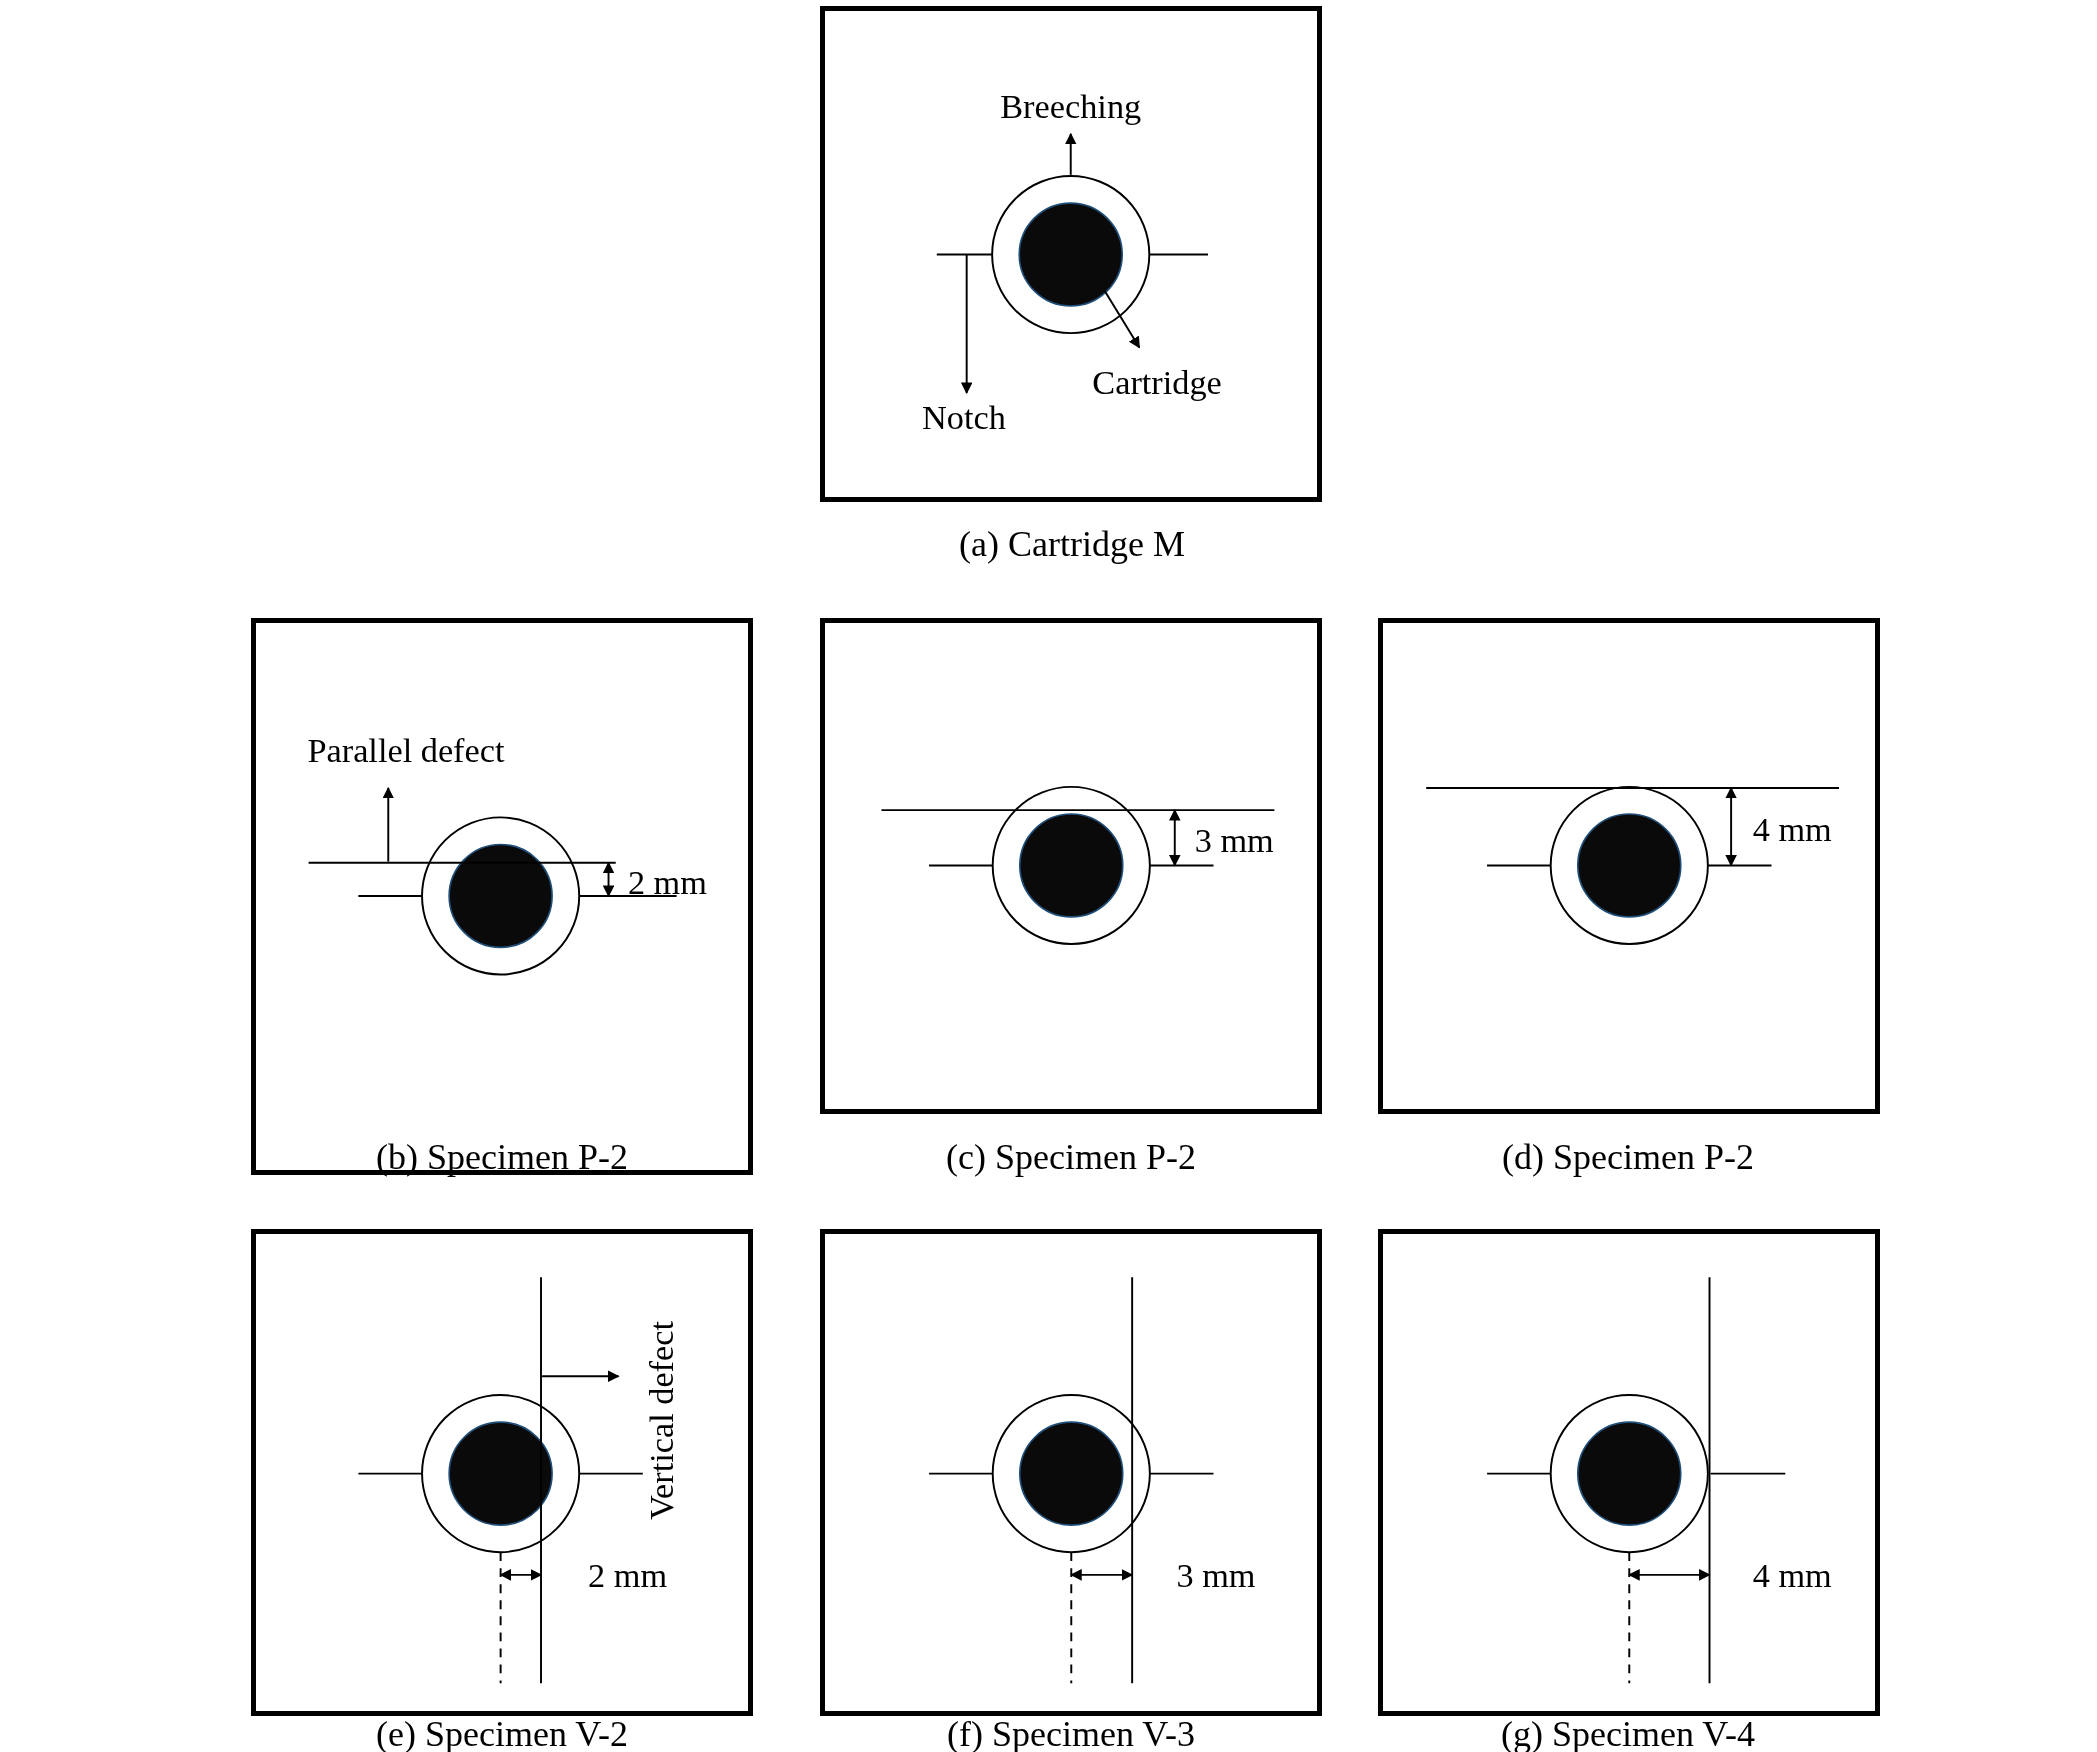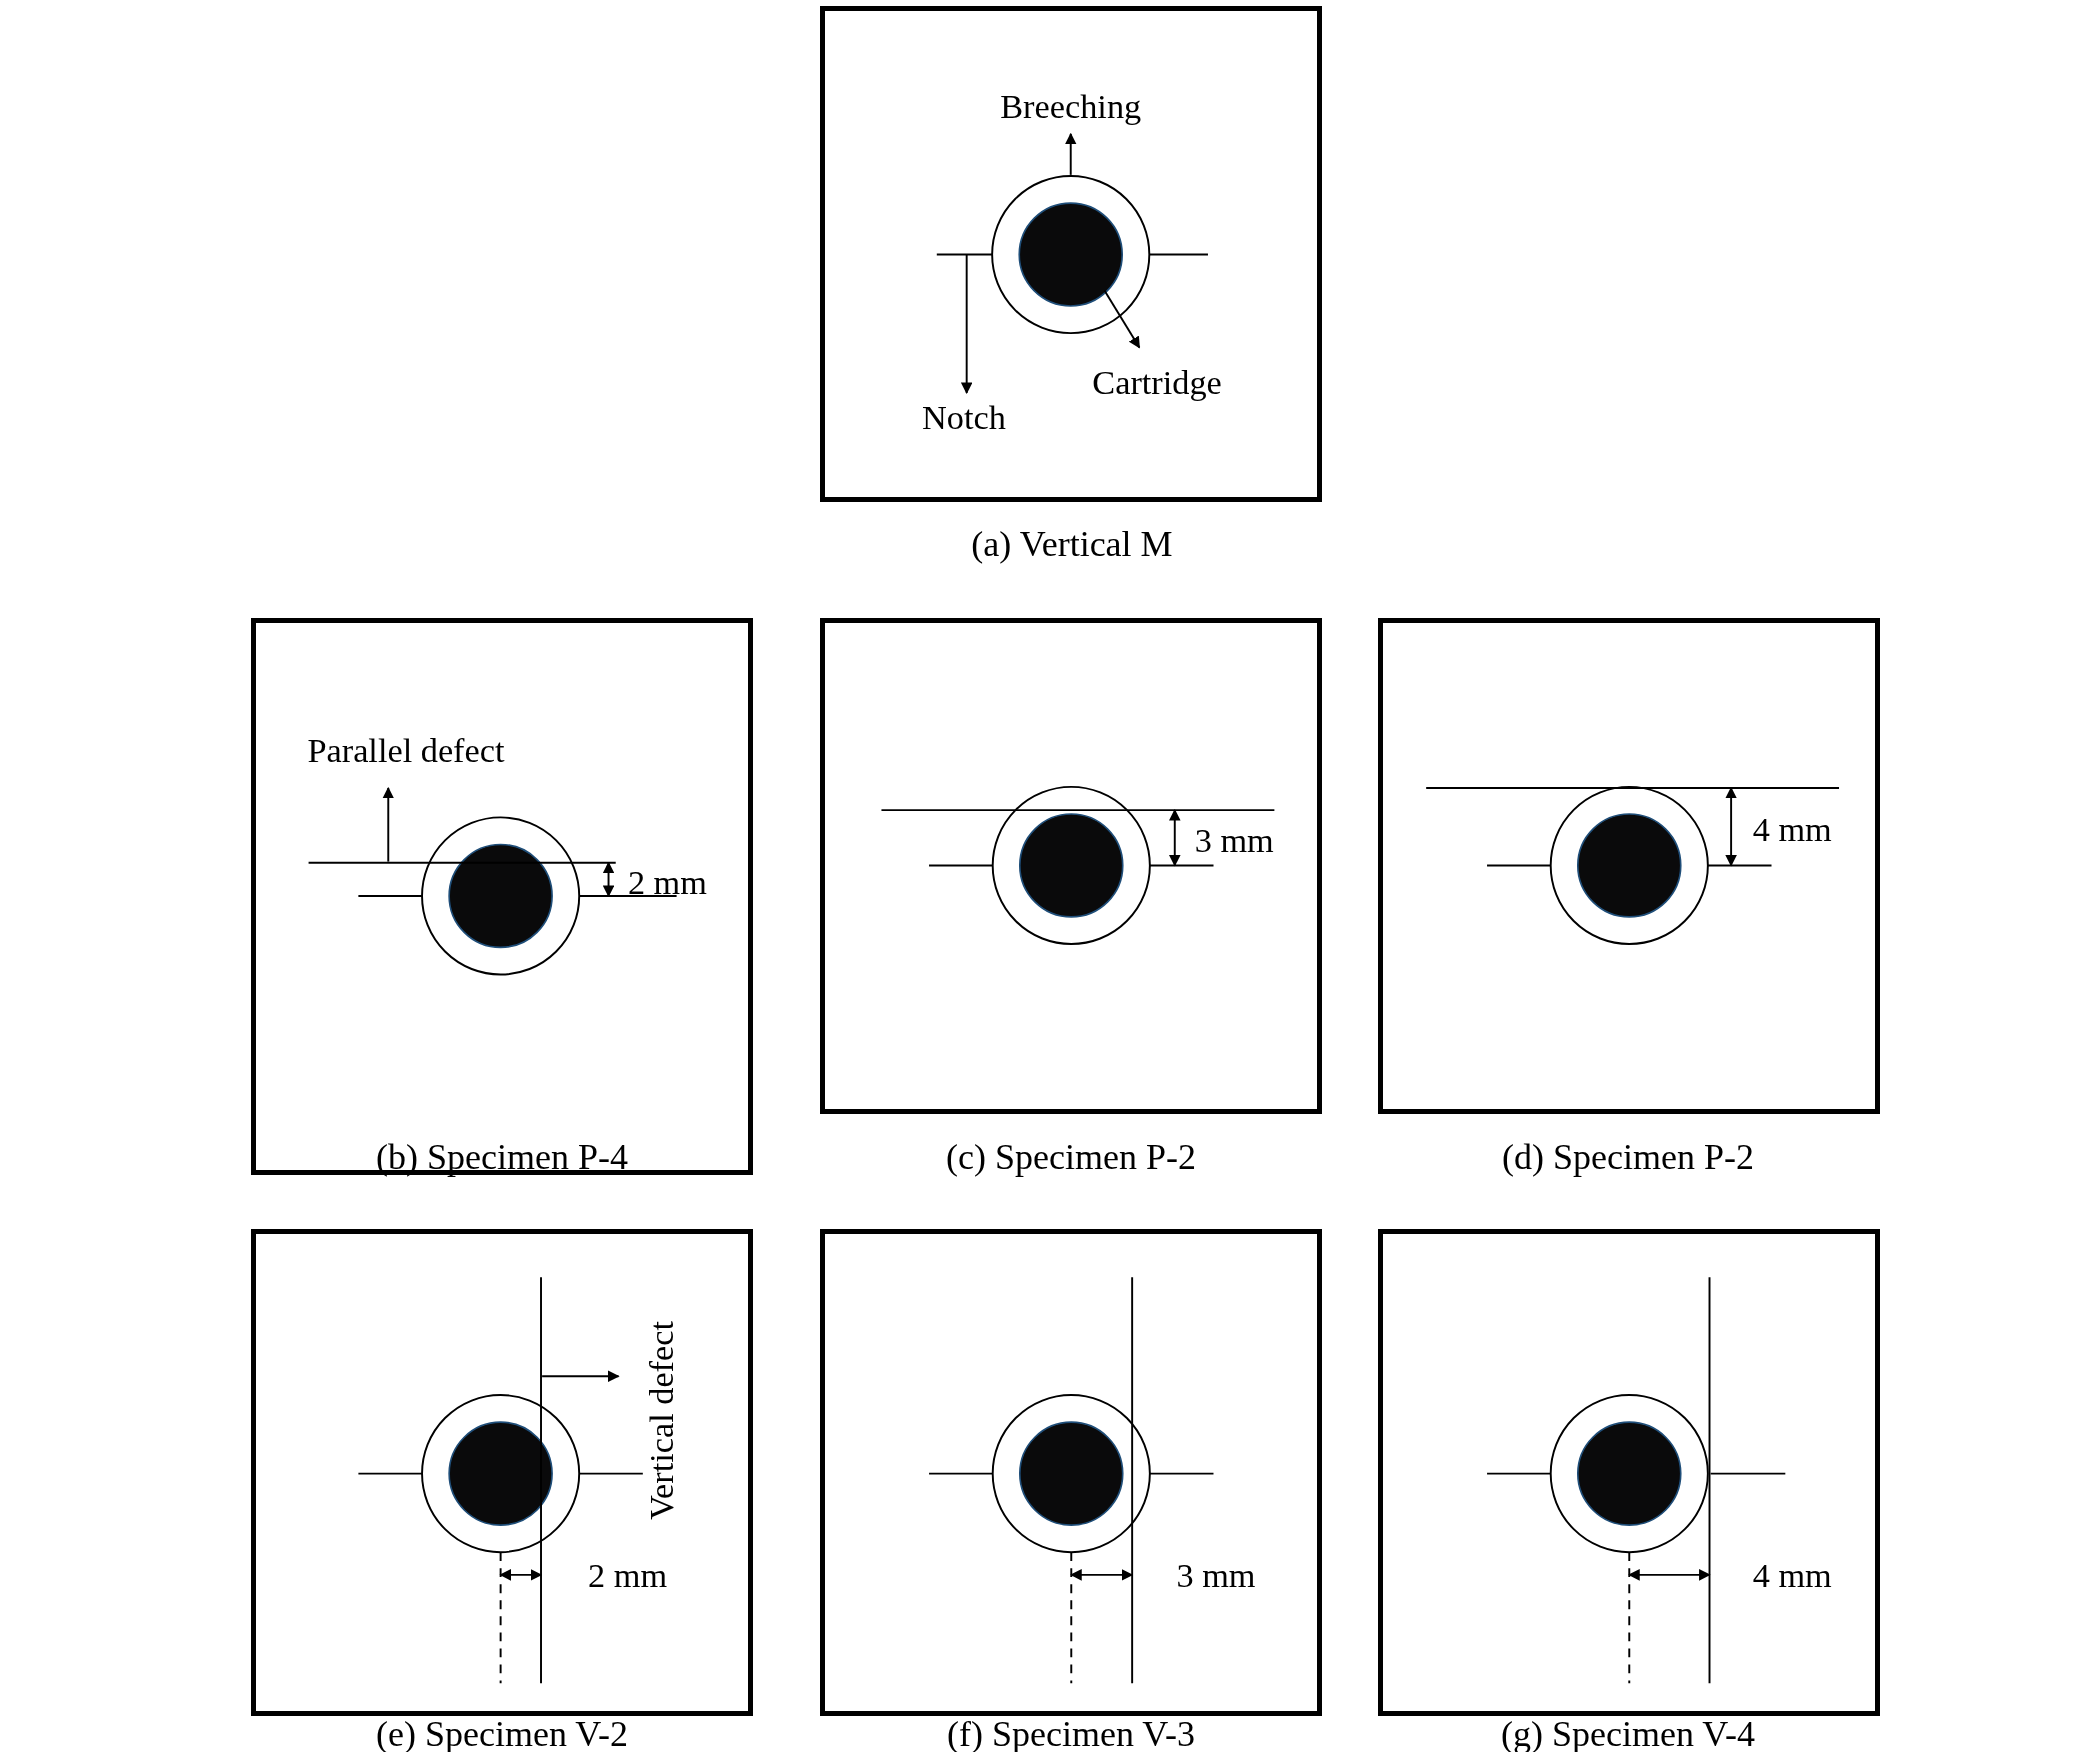--- a/index.html
+++ b/index.html
@@ -63,21 +63,21 @@
       <g>
         <line x1="444" y1="296" x2="444" y2="222" marker-end="url(#aha)"></line>
         <text x="444" y="193" text-anchor="middle">Breeching</text>
       </g>
       <g>
         <line x1="505" y1="505" x2="568" y2="608" marker-end="url(#aha)"></line>
         <text x="600" y="692" text-anchor="middle">Cartridge</text>
       </g>
     </svg>
   </div>
-  <div class="caption" style="left:878px; top:523px;">(a) Vertical M</div>
+  <div class="caption" style="left:878px; top:523px;">(a) Cartridge M</div>
 
   <div class="panel" style="left:251px; top:618px; width:502px; height:557px;">
     <svg viewBox="0 0 889 878">
       <defs>
         <marker id="ahb" viewBox="0 0 10 10" refX="9" refY="5" markerWidth="6" markerHeight="6" orient="auto-start-reverse">
           <path d="M0 0 L10 5 L0 10 z"></path>
         </marker>
       </defs>
       <g>
         <line x1="185" y1="438" x2="300" y2="438"></line>
@@ -91,21 +91,21 @@
       <g>
         <line x1="239" y1="376" x2="239" y2="243" marker-end="url(#ahb)"></line>
         <text x="271" y="196" text-anchor="middle">Parallel defect</text>
       </g>
       <g>
         <line x1="637" y1="378" x2="637" y2="438" marker-start="url(#ahb)" marker-end="url(#ahb)"></line>
         <text x="672" y="434" text-anchor="start">2 mm</text>
       </g>
     </svg>
   </div>
-  <div class="caption" style="left:308px; top:1136px;">(b) Specimen P-4</div>
+  <div class="caption" style="left:308px; top:1136px;">(b) Specimen P-2</div>
 
   <div class="panel" style="left:820px; top:618px; width:502px; height:496px;">
     <svg viewBox="0 0 889 878">
       <defs>
         <marker id="ahc" viewBox="0 0 10 10" refX="9" refY="5" markerWidth="6" markerHeight="6" orient="auto-start-reverse">
           <path d="M0 0 L10 5 L0 10 z"></path>
         </marker>
       </defs>
       <g>
         <line x1="188" y1="438" x2="303" y2="438"></line>

